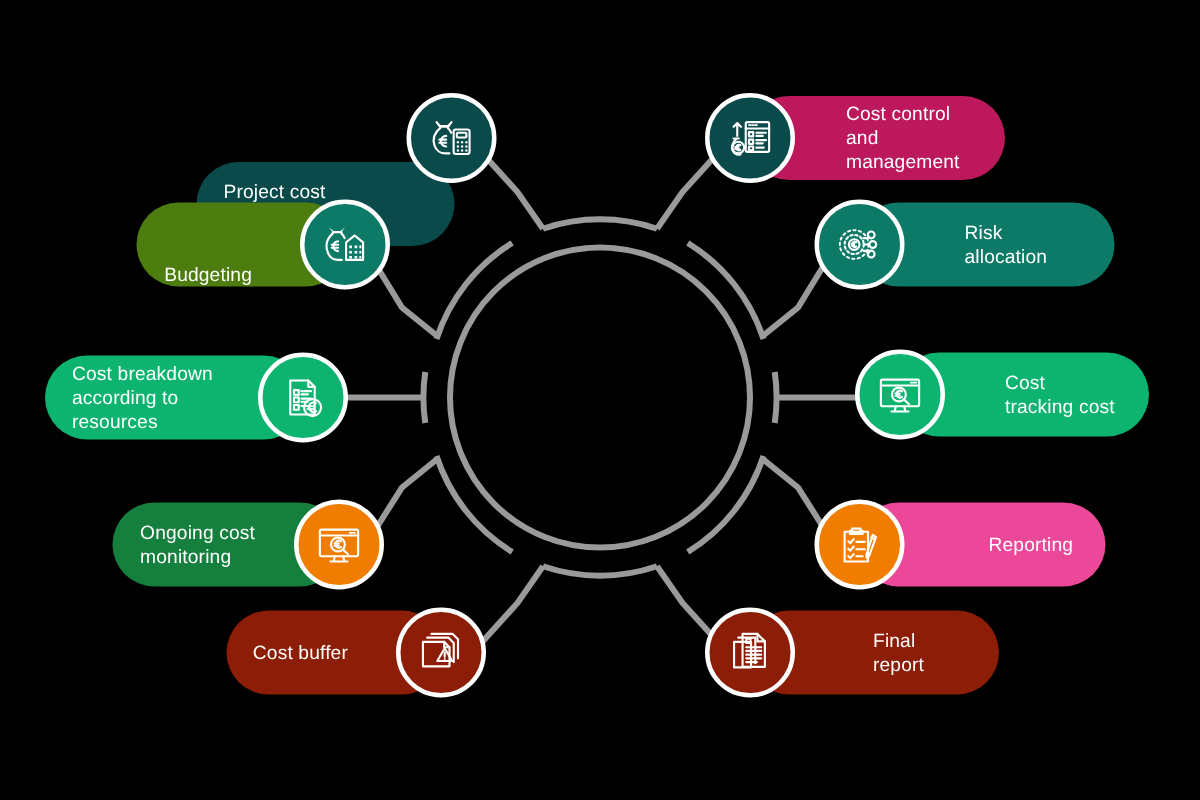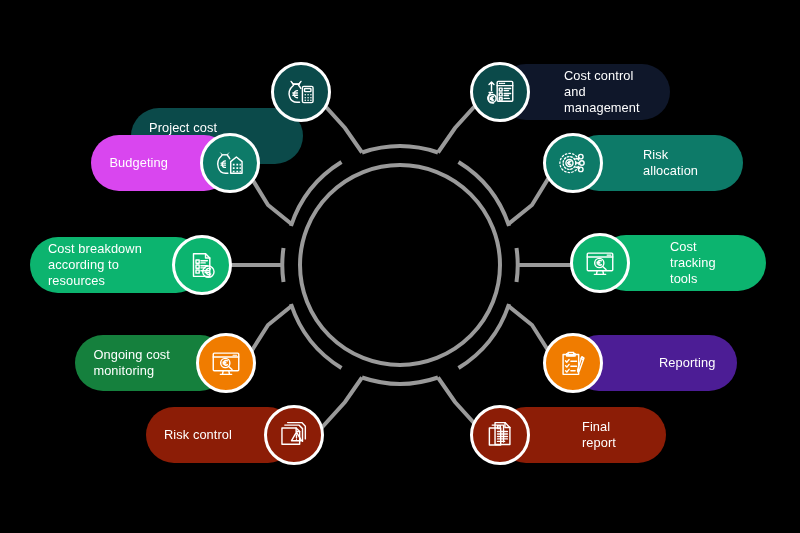--- a/index.html
+++ b/index.html
@@ -114,21 +114,21 @@
         <circle cx="34" cy="32" r="1.1" fill="#fff" stroke="none"></circle>
         <circle cx="38" cy="32" r="1.1" fill="#fff" stroke="none"></circle>
         <circle cx="30" cy="35.8" r="1.1" fill="#fff" stroke="none"></circle>
         <circle cx="34" cy="35.8" r="1.1" fill="#fff" stroke="none"></circle>
         <circle cx="38" cy="35.8" r="1.1" fill="#fff" stroke="none"></circle>
       </svg>
     </div>
   </div>
 
   <div class="node side-left" id="n-budgeting">
-    <div class="pill" style="background: #d946ef;">
+    <div class="pill" style="background: #4d7c0f; align-items: flex-end;">
       <span class="label">Budgeting</span>
     </div>
     <div class="badge" style="background: rgb(13, 122, 104);">
       <svg viewBox="0 0 48 48" fill="none" stroke="#fff" stroke-width="2" stroke-linecap="round" stroke-linejoin="round">
         <path d="M9 8 L12.5 12.5 L20.5 12.5 L24 8 L19.5 11.5 L13.5 11.5 Z" fill="#fff" stroke="none"></path>
         <path d="M12.5 13.5 C7.5 18 5.5 24.5 7.5 30.5 C9 35.5 13 38.5 17.5 38.5 L21 38.5"></path>
         <path d="M20.5 13.5 C22 15 23 16.5 23.7 18"></path>
         <path d="M12.5 12.5 L20.8 12.5"></path>
         <path d="M17.5 21 C14.8 21 13 23.3 13 25.6 C13 28 14.8 30.2 17.5 30.2"></path>
         <path d="M11.5 24.2 L17.5 24.2 M11.5 27 L17.5 27"></path>
@@ -176,37 +176,37 @@
         <path d="M26 21 C24.5 19.8 22.2 20.2 21.2 22 C20.3 23.7 21 26 22.8 26.8 C24 27.3 25.2 27 26 26.3"></path>
         <path d="M19.8 23 h4 M19.8 25.2 h4"></path>
         <path d="M27.8 28.8 L32.5 33.2"></path>
         <path d="M34 13 h5 M34 13 v0" stroke-width="1.6"></path>
       </svg>
     </div>
   </div>
 
   <div class="node side-left" id="n-risk-buffer">
     <div class="pill" style="background: rgb(140, 29, 6);">
-      <span class="label">Risk control</span>
+      <span class="label">Cost buffer</span>
     </div>
     <div class="badge" style="background: rgb(140, 29, 6);">
       <svg viewBox="0 0 48 48" fill="none" stroke="#fff" stroke-width="2" stroke-linecap="round" stroke-linejoin="round">
         <path d="M7 14 h20 l5 5 v18 h-25 Z"></path>
         <path d="M11 10 h20 l5 5 v18"></path>
         <path d="M15 6.5 h20 l5 5 v18"></path>
         <path d="M27 14 v5 h5"></path>
         <path d="M27.5 20 L34.5 32 h-14 Z"></path>
         <path d="M27.5 24 v4"></path>
         <circle cx="27.5" cy="30" r="0.9" fill="#fff" stroke="none"></circle>
       </svg>
     </div>
   </div>
 
   <div class="node side-right" id="n-cost-control">
-    <div class="pill" style="background: #0f172a;">
+    <div class="pill" style="background: #be185d;">
       <span class="label">Cost control and
 management</span>
     </div>
     <div class="badge" style="background: rgb(11, 74, 74);">
       <svg viewBox="0 0 48 48" fill="none" stroke="#fff" stroke-width="2" stroke-linecap="round" stroke-linejoin="round">
         <path d="M12 22 V10 M12 10 L8.5 13.5 M12 10 L15.5 13.5"></path>
         <rect x="20" y="9" width="22" height="28" rx="1.5"></rect>
         <path d="M20 15 h22"></path>
         <path d="M23 11.8 h1.6 M26 11.8 h1.6 M29 11.8 h1.6" stroke-width="1.6"></path>
         <rect x="23" y="18.5" width="4" height="4"></rect>
@@ -239,38 +239,38 @@
         <circle cx="35" cy="15" r="3.2"></circle>
         <circle cx="36.5" cy="24" r="3.2"></circle>
         <circle cx="35" cy="33" r="3.2"></circle>
         <path d="M32 18 L33.3 16.8 M32.8 30 L33.3 31.4"></path>
       </svg>
     </div>
   </div>
 
   <div class="node side-right" id="n-cost-tracking">
     <div class="pill" style="background: rgb(12, 180, 111);">
-      <span class="label">Cost tracking tools</span>
+      <span class="label">Cost tracking cost</span>
     </div>
     <div class="badge" style="background: rgb(12, 180, 111);">
       <svg viewBox="0 0 48 48" fill="none" stroke="#fff" stroke-width="2" stroke-linecap="round" stroke-linejoin="round">
         <rect x="6" y="10" width="36" height="25" rx="1.5"></rect>
         <path d="M6 15.5 h36"></path>
         <path d="M20 35 l-1 5 M28 35 l1 5 M16 40 h16"></path>
         <circle cx="23" cy="24" r="6.5"></circle>
         <path d="M26 21 C24.5 19.8 22.2 20.2 21.2 22 C20.3 23.7 21 26 22.8 26.8 C24 27.3 25.2 27 26 26.3"></path>
         <path d="M19.8 23 h4 M19.8 25.2 h4"></path>
         <path d="M27.8 28.8 L32.5 33.2"></path>
         <path d="M34 12.8 h5.5" stroke-width="1.6"></path>
       </svg>
     </div>
   </div>
 
   <div class="node side-right" id="n-reporting">
-    <div class="pill" style="background: #4c1d95;">
+    <div class="pill" style="background: #ec4899;">
       <span class="label">Reporting</span>
     </div>
     <div class="badge" style="background: rgb(240, 124, 0);">
       <svg viewBox="0 0 48 48" fill="none" stroke="#fff" stroke-width="2" stroke-linecap="round" stroke-linejoin="round">
         <path d="M10 12 h22 v28 h-22 Z"></path>
         <path d="M17 9 h8 v4.5 h-8 Z"></path>
         <path d="M17 11 h-2 v3 h12 v-3 h-2"></path>
         <path d="M13.5 21 l1.8 1.8 L18.5 19"></path>
         <path d="M13.5 28 l1.8 1.8 L18.5 26"></path>
         <path d="M13.5 35 l1.8 1.8 L18.5 33"></path>

